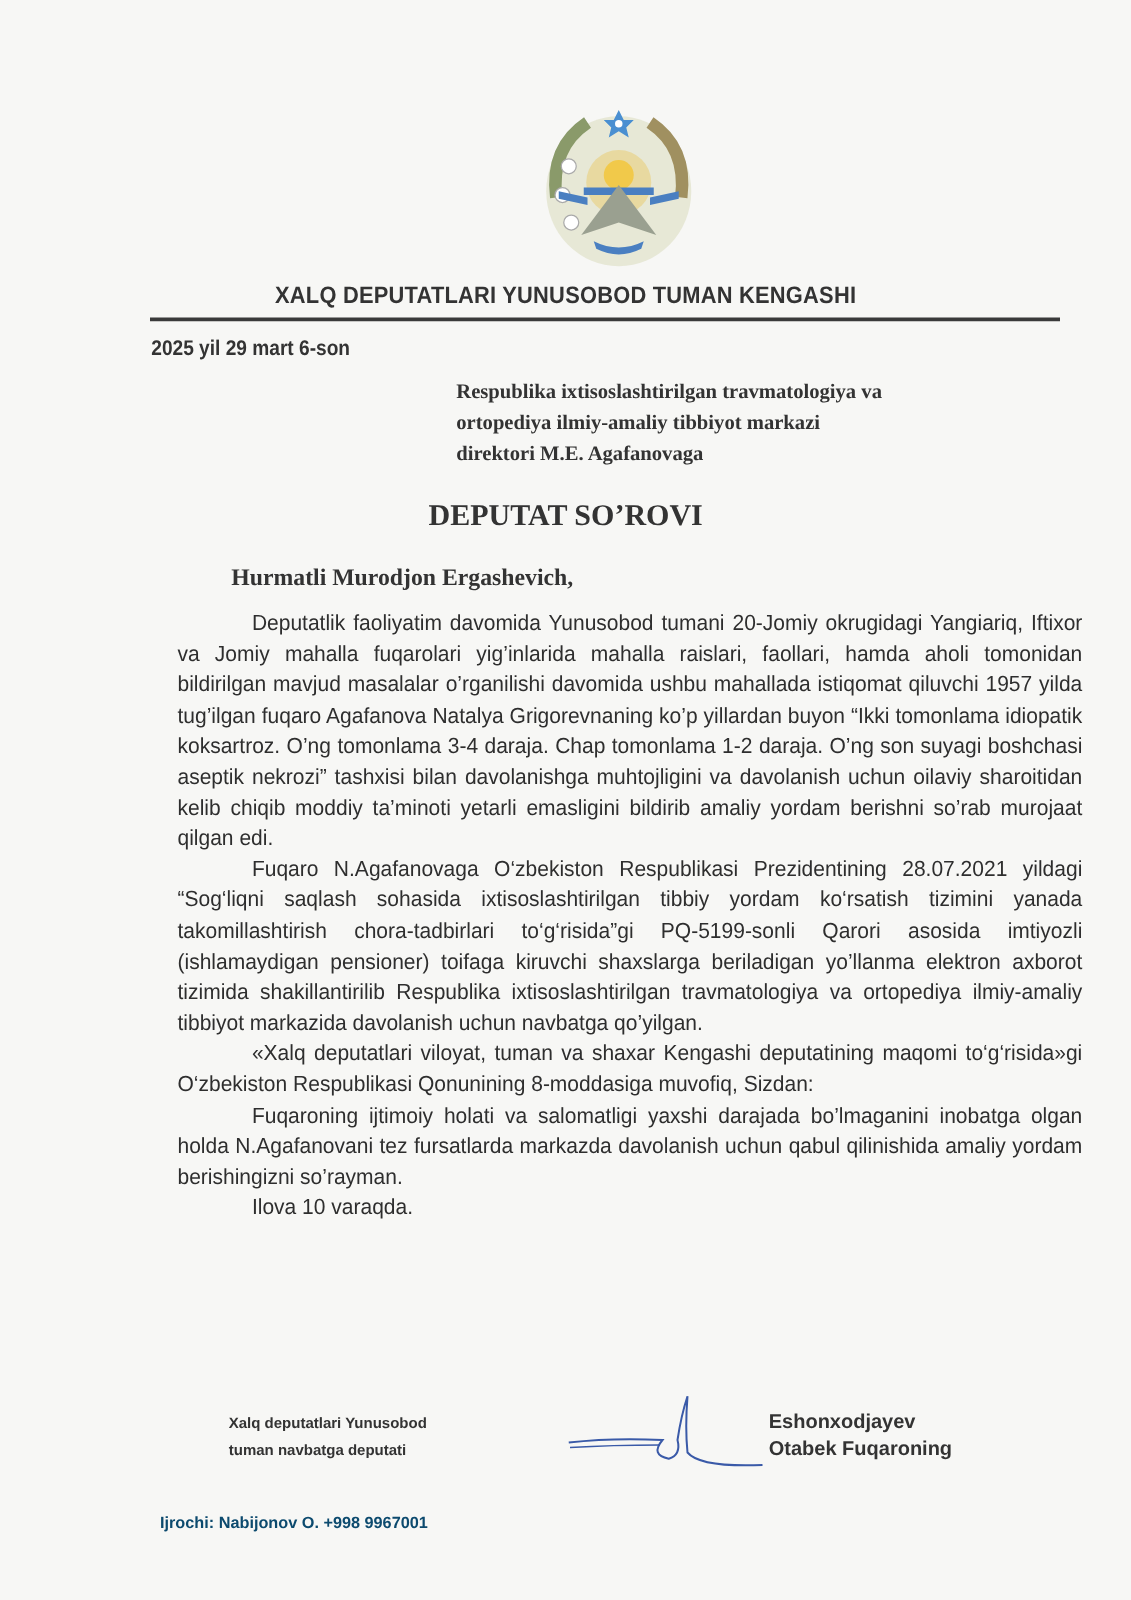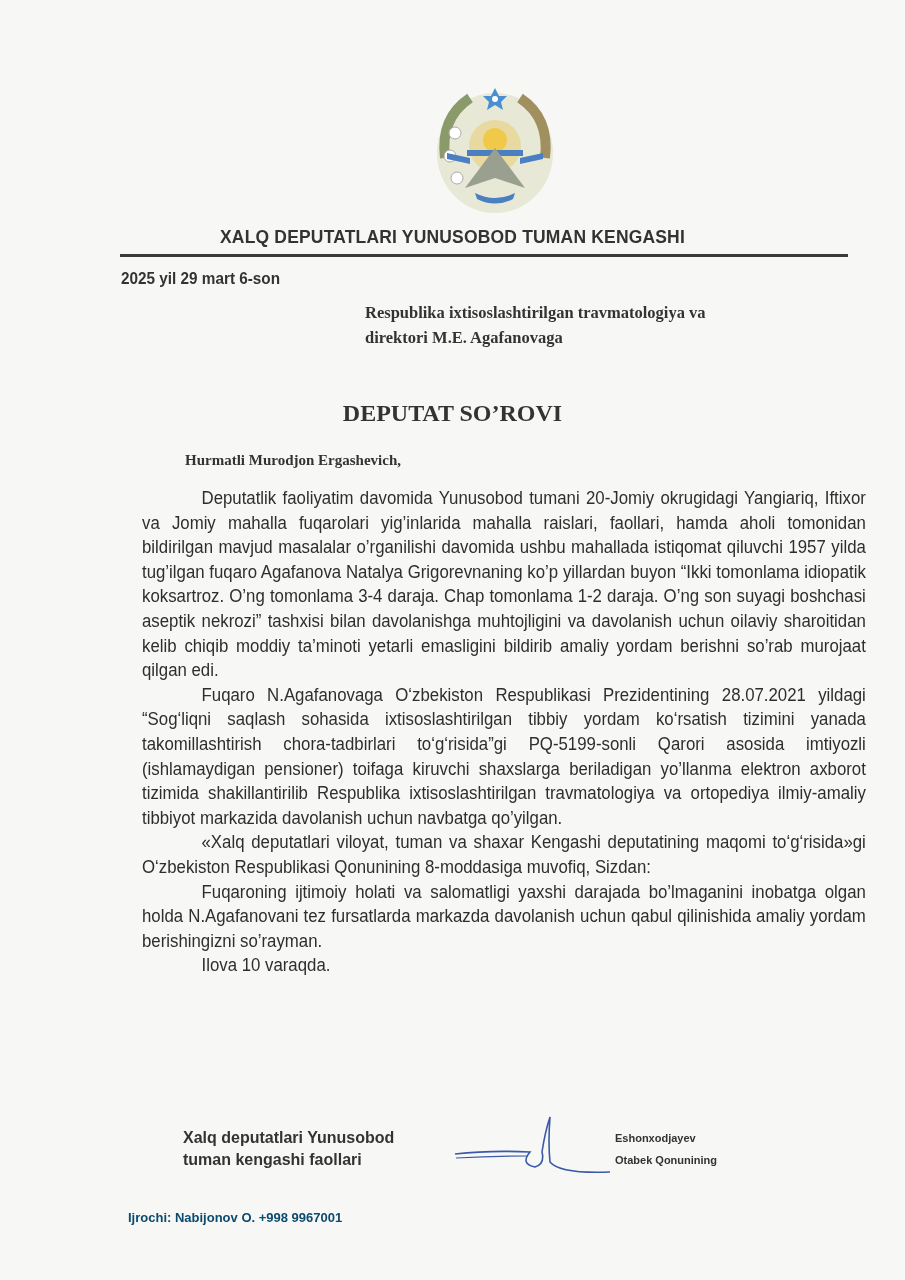--- a/index.html
+++ b/index.html
@@ -22,35 +22,35 @@
   }
   .addressee {
     position: absolute; right: 60px; top: 300px; width: 480px; text-align: left;
     font-weight: bold; font-size: 16.5px; line-height: 25px; color: #333;
   }
   .doc-title {
     position: absolute; left: 0; width: 905px; top: 400px; text-align: center;
     font-weight: bold; font-size: 24px; color: #333;
   }
   .salutation {
-    position: absolute; left: 185px; top: 452px; font-weight: bold; font-size: 15px; color: #333;
+    position: absolute; left: 185px; top: 452px; font-weight: bold; font-size: 19px; color: #333;
   }
   .body-text {
     position: absolute; left: 123px; top: 486px; width: 725px;
     font-family: "Liberation Sans", sans-serif; font-size: 17.5px; line-height: 24.6px;
     text-align: justify; color: #2e2e2e; margin-left: 19px;
   }
   .body-text p { margin: 0; text-indent: 62px; transform: scaleX(0.96); transform-origin: left; width: 104%; }
   .sig-left {
     position: absolute; left: 183px; top: 1127px; font-family: "Liberation Sans", sans-serif;
-    font-weight: bold; font-size: 16px; line-height: 22px; color: #333;
+    font-weight: bold; font-size: 12px; line-height: 22px; color: #333;
   }
   .sig-right {
     position: absolute; left: 615px; top: 1127px; font-family: "Liberation Sans", sans-serif;
-    font-weight: bold; font-size: 11px; line-height: 22px; color: #333;
+    font-weight: bold; font-size: 16px; line-height: 22px; color: #333;
   }
   .signature { position: absolute; left: 450px; top: 1112px; width: 170px; height: 70px; }
   .executor {
     position: absolute; left: 128px; top: 1210px; font-family: Liberation Sans, sans-serif;
     font-weight: bold; font-size: 13px; color: #0c4a6e;
   }
 </style>
 </head>
 <body>
 
@@ -73,44 +73,45 @@
     <circle cx="70" cy="21" r="3" fill="#fff"></circle>
   </svg>
 </div>
 
 <div class="org-title">XALQ DEPUTATLARI YUNUSOBOD TUMAN KENGASHI</div>
 <div class="rule"></div>
 <div class="date">2025 yil 29 mart 6-son</div>
 
 <div class="addressee">
   <div>Respublika ixtisoslashtirilgan travmatologiya va</div>
+  <div>ortopediya ilmiy-amaliy tibbiyot markazi</div>
   <div>direktori M.E. Agafanovaga</div>
 </div>
 
 <div class="doc-title">DEPUTAT SO’ROVI</div>
 <div class="salutation">Hurmatli Murodjon Ergashevich,</div>
 
 <div class="body-text">
   <p>Deputatlik faoliyatim davomida Yunusobod tumani 20-Jomiy okrugidagi Yangiariq, Iftixor va Jomiy mahalla fuqarolari yig’inlarida mahalla raislari, faollari, hamda aholi tomonidan bildirilgan mavjud masalalar o’rganilishi davomida ushbu mahallada istiqomat qiluvchi 1957 yilda tug’ilgan fuqaro Agafanova Natalya Grigorevnaning ko’p yillardan buyon “Ikki tomonlama idiopatik koksartroz. O’ng tomonlama 3-4 daraja. Chap tomonlama 1-2 daraja. O’ng son suyagi boshchasi aseptik nekrozi” tashxisi bilan davolanishga muhtojligini va davolanish uchun oilaviy sharoitidan kelib chiqib moddiy ta’minoti yetarli emasligini bildirib amaliy yordam berishni so’rab murojaat qilgan edi.</p>
   <p>Fuqaro N.Agafanovaga O‘zbekiston Respublikasi Prezidentining 28.07.2021 yildagi “Sog‘liqni saqlash sohasida ixtisoslashtirilgan tibbiy yordam ko‘rsatish tizimini yanada takomillashtirish chora-tadbirlari to‘g‘risida”gi PQ-5199-sonli Qarori asosida imtiyozli (ishlamaydigan pensioner) toifaga kiruvchi shaxslarga beriladigan yo’llanma elektron axborot tizimida shakillantirilib Respublika ixtisoslashtirilgan travmatologiya va ortopediya ilmiy-amaliy tibbiyot markazida davolanish uchun navbatga qo’yilgan.</p>
   <p>«Xalq deputatlari viloyat, tuman va shaxar Kengashi deputatining maqomi to‘g‘risida»gi O‘zbekiston Respublikasi Qonunining 8-moddasiga muvofiq, Sizdan:</p>
   <p>Fuqaroning ijtimoiy holati va salomatligi yaxshi darajada bo’lmaganini inobatga olgan holda N.Agafanovani tez fursatlarda markazda davolanish uchun qabul qilinishida amaliy yordam berishingizni so’rayman.</p>
   <p>Ilova 10 varaqda.</p>
 </div>
 
 <div class="sig-left">
   <div>Xalq deputatlari Yunusobod</div>
-  <div>tuman kengashi faollari</div>
+  <div>tuman navbatga deputati</div>
 </div>
 
 <div class="signature">
   <svg width="170" height="70" viewBox="0 0 170 70">
     <path d="M5 42 Q40 38 80 40 Q70 52 85 55 Q95 52 92 40 Q95 20 100 5 Q98 30 100 50 Q110 62 160 60" stroke="#3a5aa8" stroke-width="1.6" fill="none"></path>
     <path d="M6 46 Q40 44 78 44" stroke="#3a5aa8" stroke-width="1.2" fill="none"></path>
   </svg>
 </div>
 
 <div class="sig-right">
   <div>Eshonxodjayev</div>
-  <div>Otabek Qonunining</div>
+  <div>Otabek Fuqaroning</div>
 </div>
 
 <div class="executor">Ijrochi: Nabijonov O. +998 9967001</div>
 
 </body></html>

